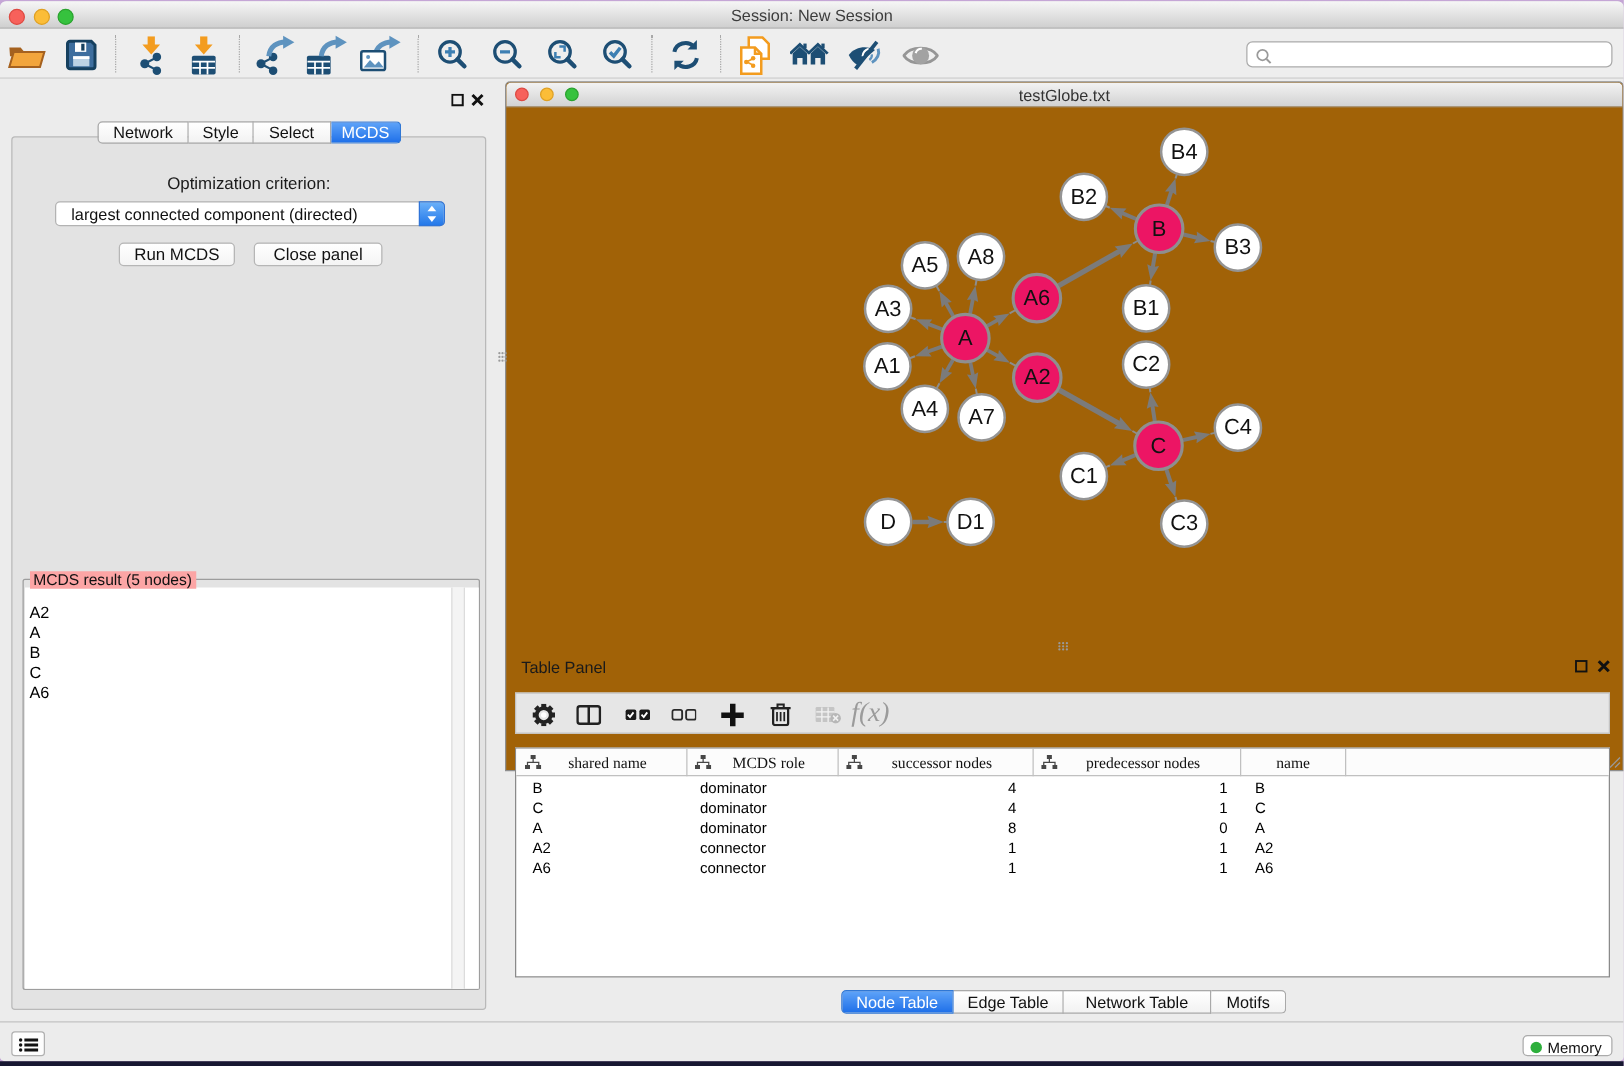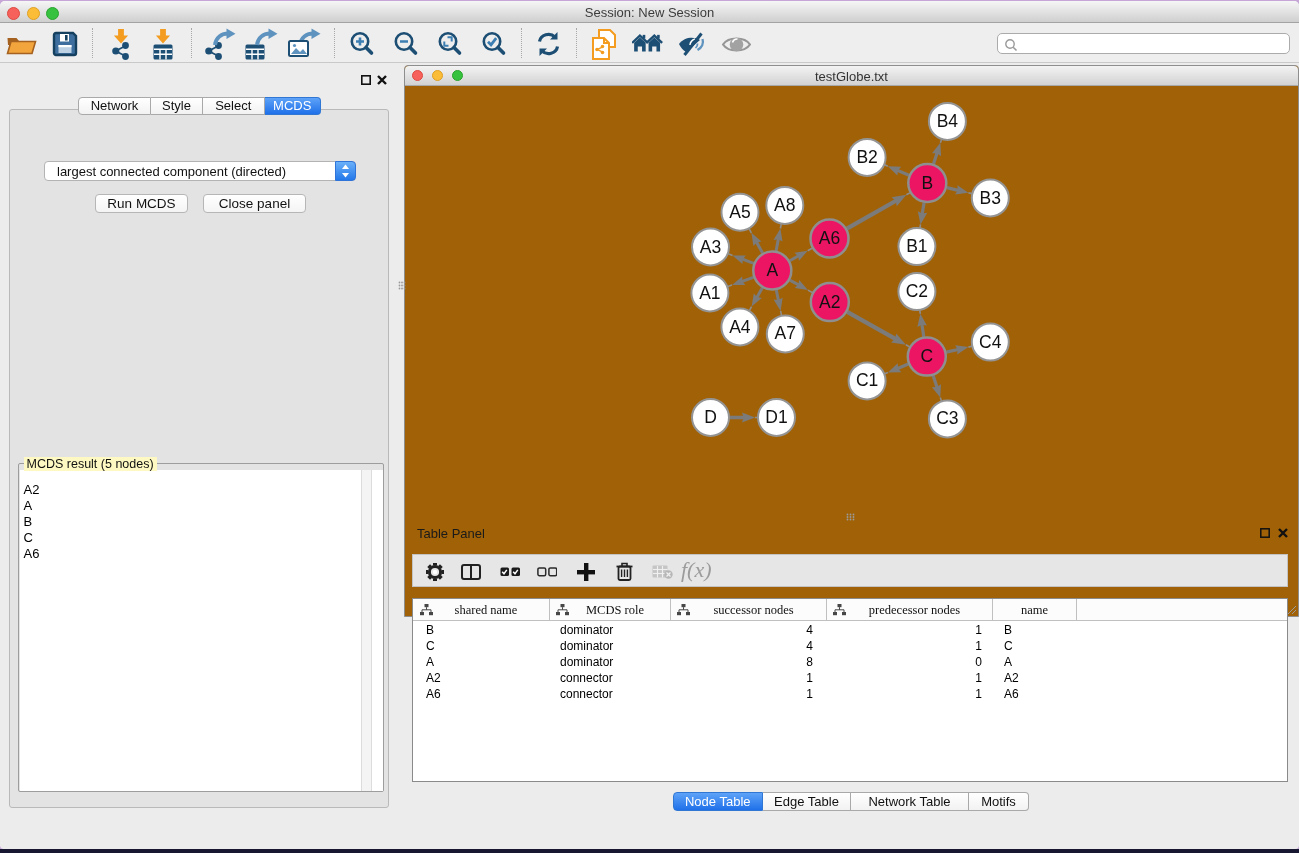--- a/index.html
+++ b/index.html
@@ -19,21 +19,21 @@
 .seg .tab { height:100%; border:1px solid #a9a9a9; border-left:none; background:linear-gradient(#ffffff,#f2f2f2); font-size:13px; color:#111; display:flex; align-items:center; justify-content:center; }
 .seg .tab:first-child { border-left:1px solid #a9a9a9; border-radius:4px 0 0 4px; }
 .seg .tab:last-child { border-radius:0 4px 4px 0; }
 .seg .tab.sel { background:linear-gradient(#5ea3f8,#1f70e9); color:#fff; border-color:#3077d4; }
 #opt { position:absolute; left:0; top:29px; width:100%; text-align:center; font-size:13.5px; color:#1a1a1a; }
 #dd { position:absolute; left:34px; top:51px; width:312px; height:20px; background:#fff; border:1px solid #b3b3b3; border-radius:4px; }
 #dd .txt { position:absolute; left:12px; top:2.5px; font-size:13px; color:#111; }
 #dd .cap { position:absolute; right:-1px; top:-1px; width:21px; height:20px; background:linear-gradient(#6ab0f9,#2478e9); border-radius:0 4px 4px 0; border:1px solid #2f74d8; }
 .btn { position:absolute; height:19px; background:linear-gradient(#ffffff,#f4f4f4); border:1px solid #b6b6b6; border-radius:4px; font-size:13.5px; color:#111; text-align:center; }
 #grp { position:absolute; left:7.5px; top:353px; width:366px; height:329.5px; border:1px solid #9d9d9d; border-radius:2px; }
-#grp .ttl { position:absolute; left:5px; top:-7px; background:#fef9c3; padding:0 3px; font-size:12.5px; color:#111; }
+#grp .ttl { position:absolute; left:5px; top:-7px; background:#fca5a5; padding:0 3px; font-size:12.5px; color:#111; }
 #grp .list { position:absolute; left:1px; top:6px; width:363px; height:321.5px; background:#fff; font-size:13px; color:#000; }
 #grp .list div { height:16px; line-height:16px; padding-left:4px; }
 #grp .sb { position:absolute; right:11px; top:6px; width:11px; height:321.5px; background:#f4f4f4; border-left:1px solid #dcdcdc; border-right:1px solid #dcdcdc; }
 #netwin { position:absolute; left:404px; top:1.5px; width:895px; height:552px; background:#a16207; border:1px solid #8e8e8e; border-radius:4px 4px 0 0; }
 #nettitle { position:absolute; left:0; top:0; width:100%; height:20px; background:linear-gradient(#f3f3f3,#d2d2d2); border-bottom:1px solid #a8a8a8; border-radius:4px 4px 0 0; }
 #nettitle .t { position:absolute; top:3.5px; width:100%; text-align:center; font-size:13px; color:#333; }
 #tablepanel { position:absolute; left:404px; top:459px; width:895px; height:296px; }
 #tablepanel .hdr { position:absolute; left:13px; top:4px; font-size:13px; color:#1a1a1a; }
 #tptools { position:absolute; left:412px; top:491px; width:876px; height:33px; background:#e6e6e6; border:1px solid #c3c3c3; }
 #fx { position:absolute; left:681px; top:494px; font-family:"Liberation Serif", serif; font-style:italic; font-size:22px; color:#9b9b9b; }
@@ -230,20 +230,21 @@
           <rect x="0.8" y="0.8" width="8.4" height="8.4" fill="none" stroke="#111" stroke-width="1.6"></rect>
           <path d="M17,1 l8,8 M25,1 l-8,8" stroke="#111" stroke-width="2.4"></path>
         </svg>
       <div class="seg" style="left:78px;top:34px;width:243px;height:17.5px;">
         <div class="tab" style="width:73px">Network</div>
         <div class="tab" style="width:52px">Style</div>
         <div class="tab" style="width:61.5px">Select</div>
         <div class="tab sel" style="width:56.5px">MCDS</div>
       </div>
       <div id="cpbody">
+        <div id="opt">Optimization criterion:</div>
         <div id="dd">
             <div class="txt">largest connected component (directed)</div>
           <div class="cap"><svg width="19" height="18" viewBox="0 0 19 18">
                 <path d="M9.5,2.5 L13,7 H6 Z" fill="#fff"></path>
                 <path d="M9.5,15.5 L13,11 H6 Z" fill="#fff"></path>
               </svg></div>
         </div>
         <div class="btn" style="left:85px;top:84px;width:93px;line-height:18px;">Run MCDS</div>
         <div class="btn" style="left:193px;top:84px;width:103px;line-height:18px;">Close panel</div>
         <div id="grp">
@@ -567,13 +568,33 @@
           <circle cx="6.5" cy="7.5" r="0.9"></circle>
         </g>
       </svg>
     <div class="seg" id="bottabs" style="left:672.5px;top:728.5px;height:19px;">
       <div class="tab sel" style="width:90.5px">Node Table</div>
       <div class="tab" style="width:88px">Edge Table</div>
       <div class="tab" style="width:118px">Network Table</div>
       <div class="tab" style="width:60px">Motifs</div>
     </div>
   </div>
+  <div id="statusbar">
+    <div id="listbtn">
+        <svg style="position:absolute;left:5px;top:4px" width="16" height="12" viewBox="0 0 16 12">
+          <g fill="#111">
+            <circle cx="1.5" cy="2" r="1.4"></circle>
+            <circle cx="1.5" cy="6" r="1.4"></circle>
+            <circle cx="1.5" cy="10" r="1.4"></circle>
+            <rect x="4.5" y="0.8" width="11" height="2.4"></rect>
+            <rect x="4.5" y="4.8" width="11" height="2.4"></rect>
+            <rect x="4.5" y="8.8" width="11" height="2.4"></rect>
+          </g>
+        </svg>
+      </div>
+    <div id="memory">
+        <svg style="position:absolute;left:5px;top:3.5px" width="10" height="10" viewBox="0 0 10 10">
+          <circle cx="5" cy="5" r="4.6" fill="#2daf3c"></circle>
+        </svg>
+        <span style="position:absolute;left:19px;top:1.5px">Memory</span>
+      </div>
+  </div>
 </div>
 <div style="position:absolute;left:0;top:849px;width:1299px;height:4px;background:#171731;"></div>
 </body></html>

